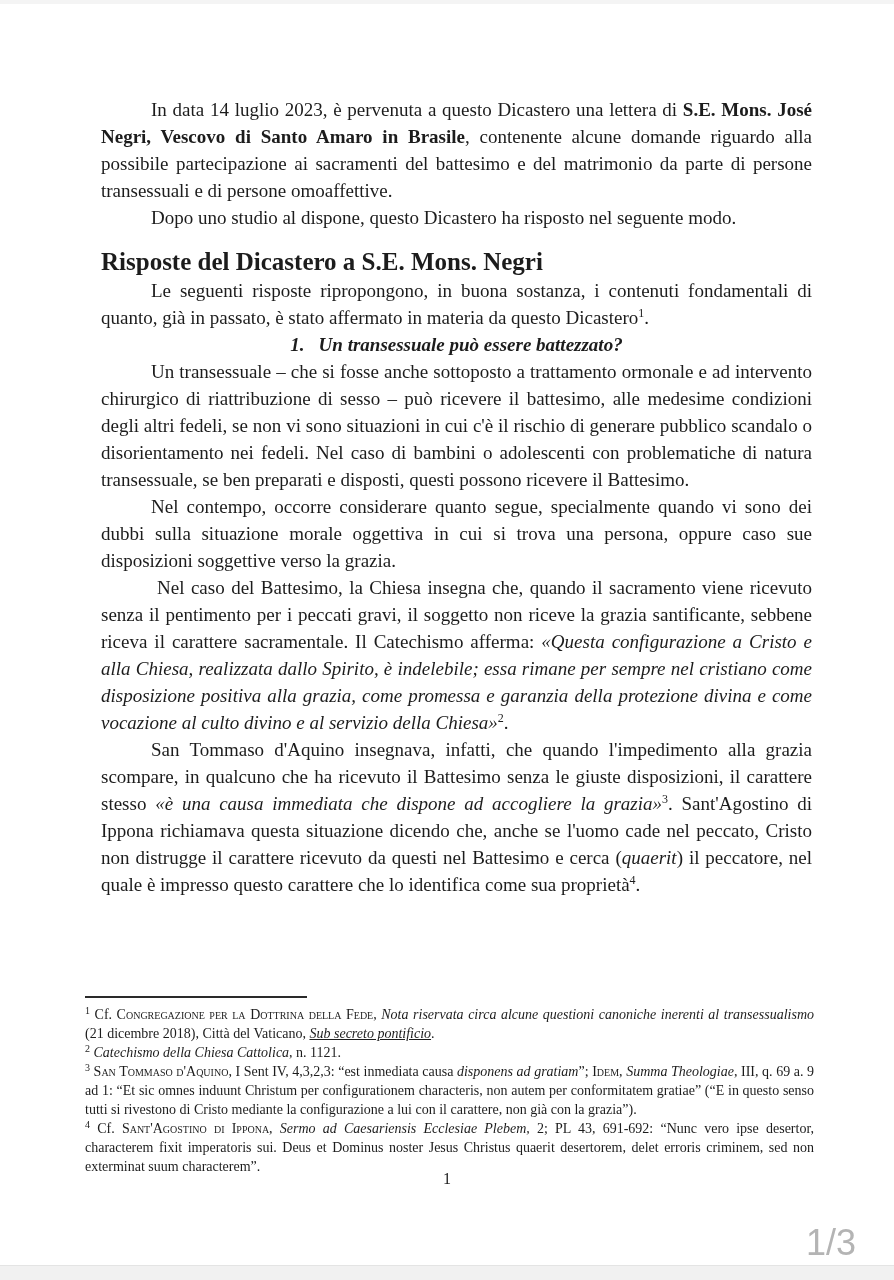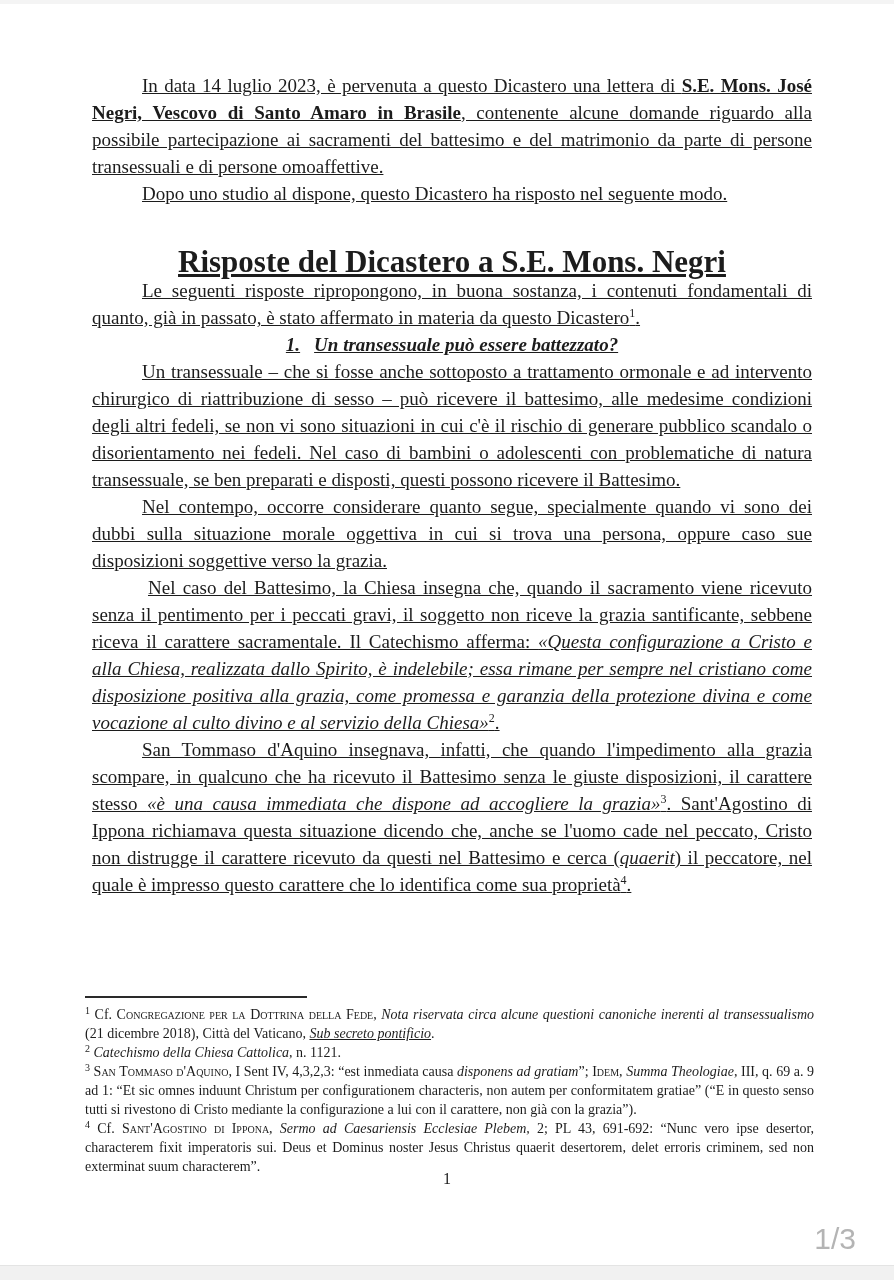--- a/index.html
+++ b/index.html
@@ -12,32 +12,31 @@
     background: #ffffff;
     overflow: hidden;
     font-family: "Liberation Serif", "DejaVu Serif", serif;
     color: #1c1c1c;
   }
   .viewer-top-strip {
     position: absolute; top: 0; left: 0; right: 0;
     height: 4px; background: #f4f4f4;
   }
   .doc {
-    position: absolute; top: 0; left: 7px; right: 0;
-    padding: 72px 82px 0 85px;
+    position: absolute; top: 0; left: 16px; right: 0;
+    padding: 96px 82px 0 85px;
     font-size: 19px; line-height: 27px;
     text-align: justify;
-    text-decoration: underline;
   }
   .doc p { margin: 0; }
   .p-intro   { text-indent: 50px; }
   .p-study   { margin: 18px 0 0 28px; text-indent: 50px; }
   .doc-title {
-    margin: 40px 0 0; text-align: center;
-    font-size: 31px; font-weight: bold; line-height: 30px;
+    margin: 16px 0 0; text-align: left;
+    font-size: 25px; font-weight: bold; line-height: 30px;
   }
   .p-premise { margin: 27px 0 0; text-indent: 50px; }
   .q-heading {
     margin: 30px 0 0 50px;
     font-weight: bold; font-style: italic;
     text-align: center;
   }
   .q-num { margin-right: 14px; }
   .p-a1 { text-indent: 50px; }
   .p-a2 { margin: 34px 0 0; text-indent: 50px; }
@@ -63,21 +62,21 @@
   .footnotes sup.fnref { font-size: 10px; vertical-align: 5px; }
   .sc { font-variant: small-caps; }
   .ul-it { font-style: italic; text-decoration: underline; }
   .page-number {
     position: absolute; top: 1170px; left: 0; right: 0;
     text-align: center; font-size: 16px;
   }
   .page-indicator {
     position: absolute; right: 38px; top: 1222px;
     font-family: "Liberation Sans", "DejaVu Sans", sans-serif;
-    font-size: 30px; color: #b4b4b4;
+    font-size: 36px; color: #b4b4b4;
   }
   .viewer-bottom-strip {
     position: absolute; bottom: 0; left: 0; right: 0;
     height: 14px; background: #f1f1f1;
     border-top: 1px solid #e4e4e4;
   }
 </style>
 </head>
 <body>
 

